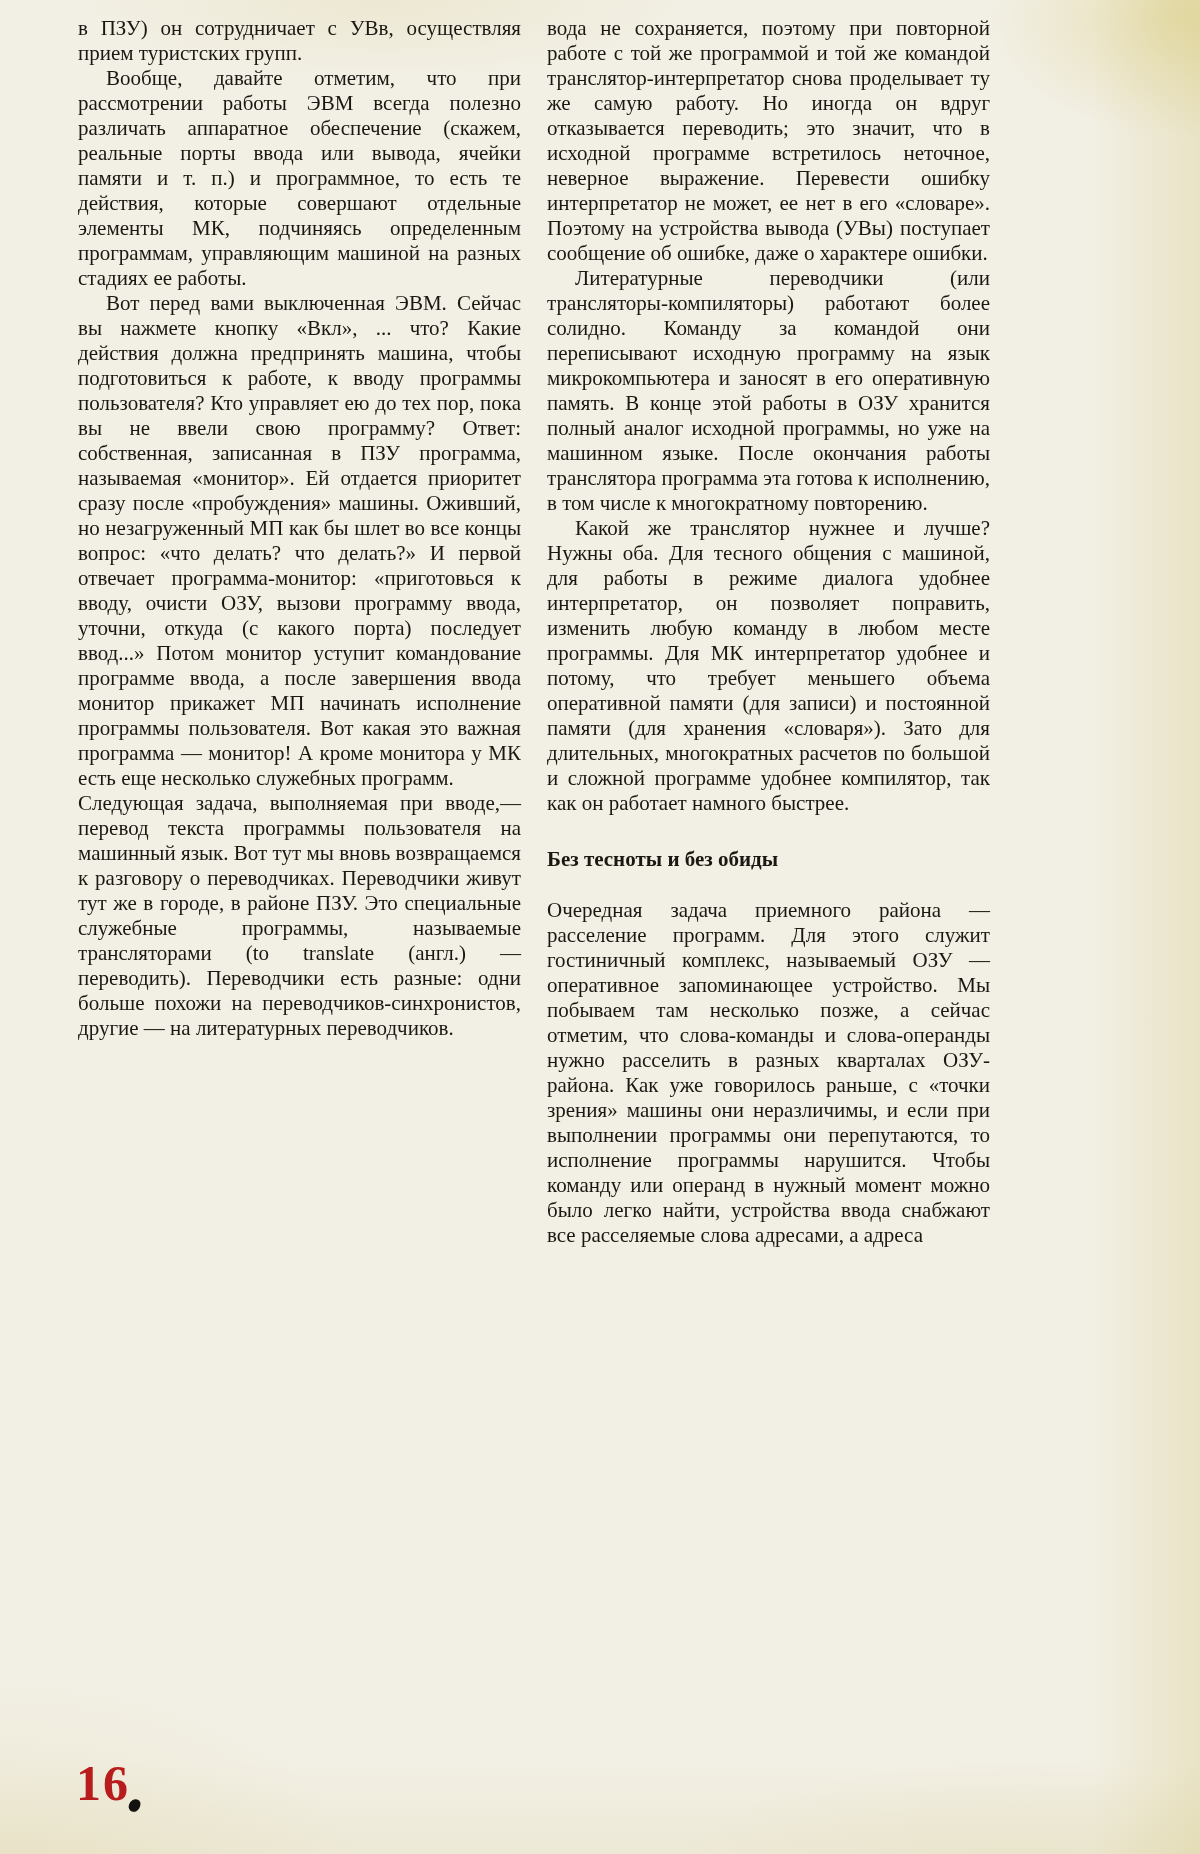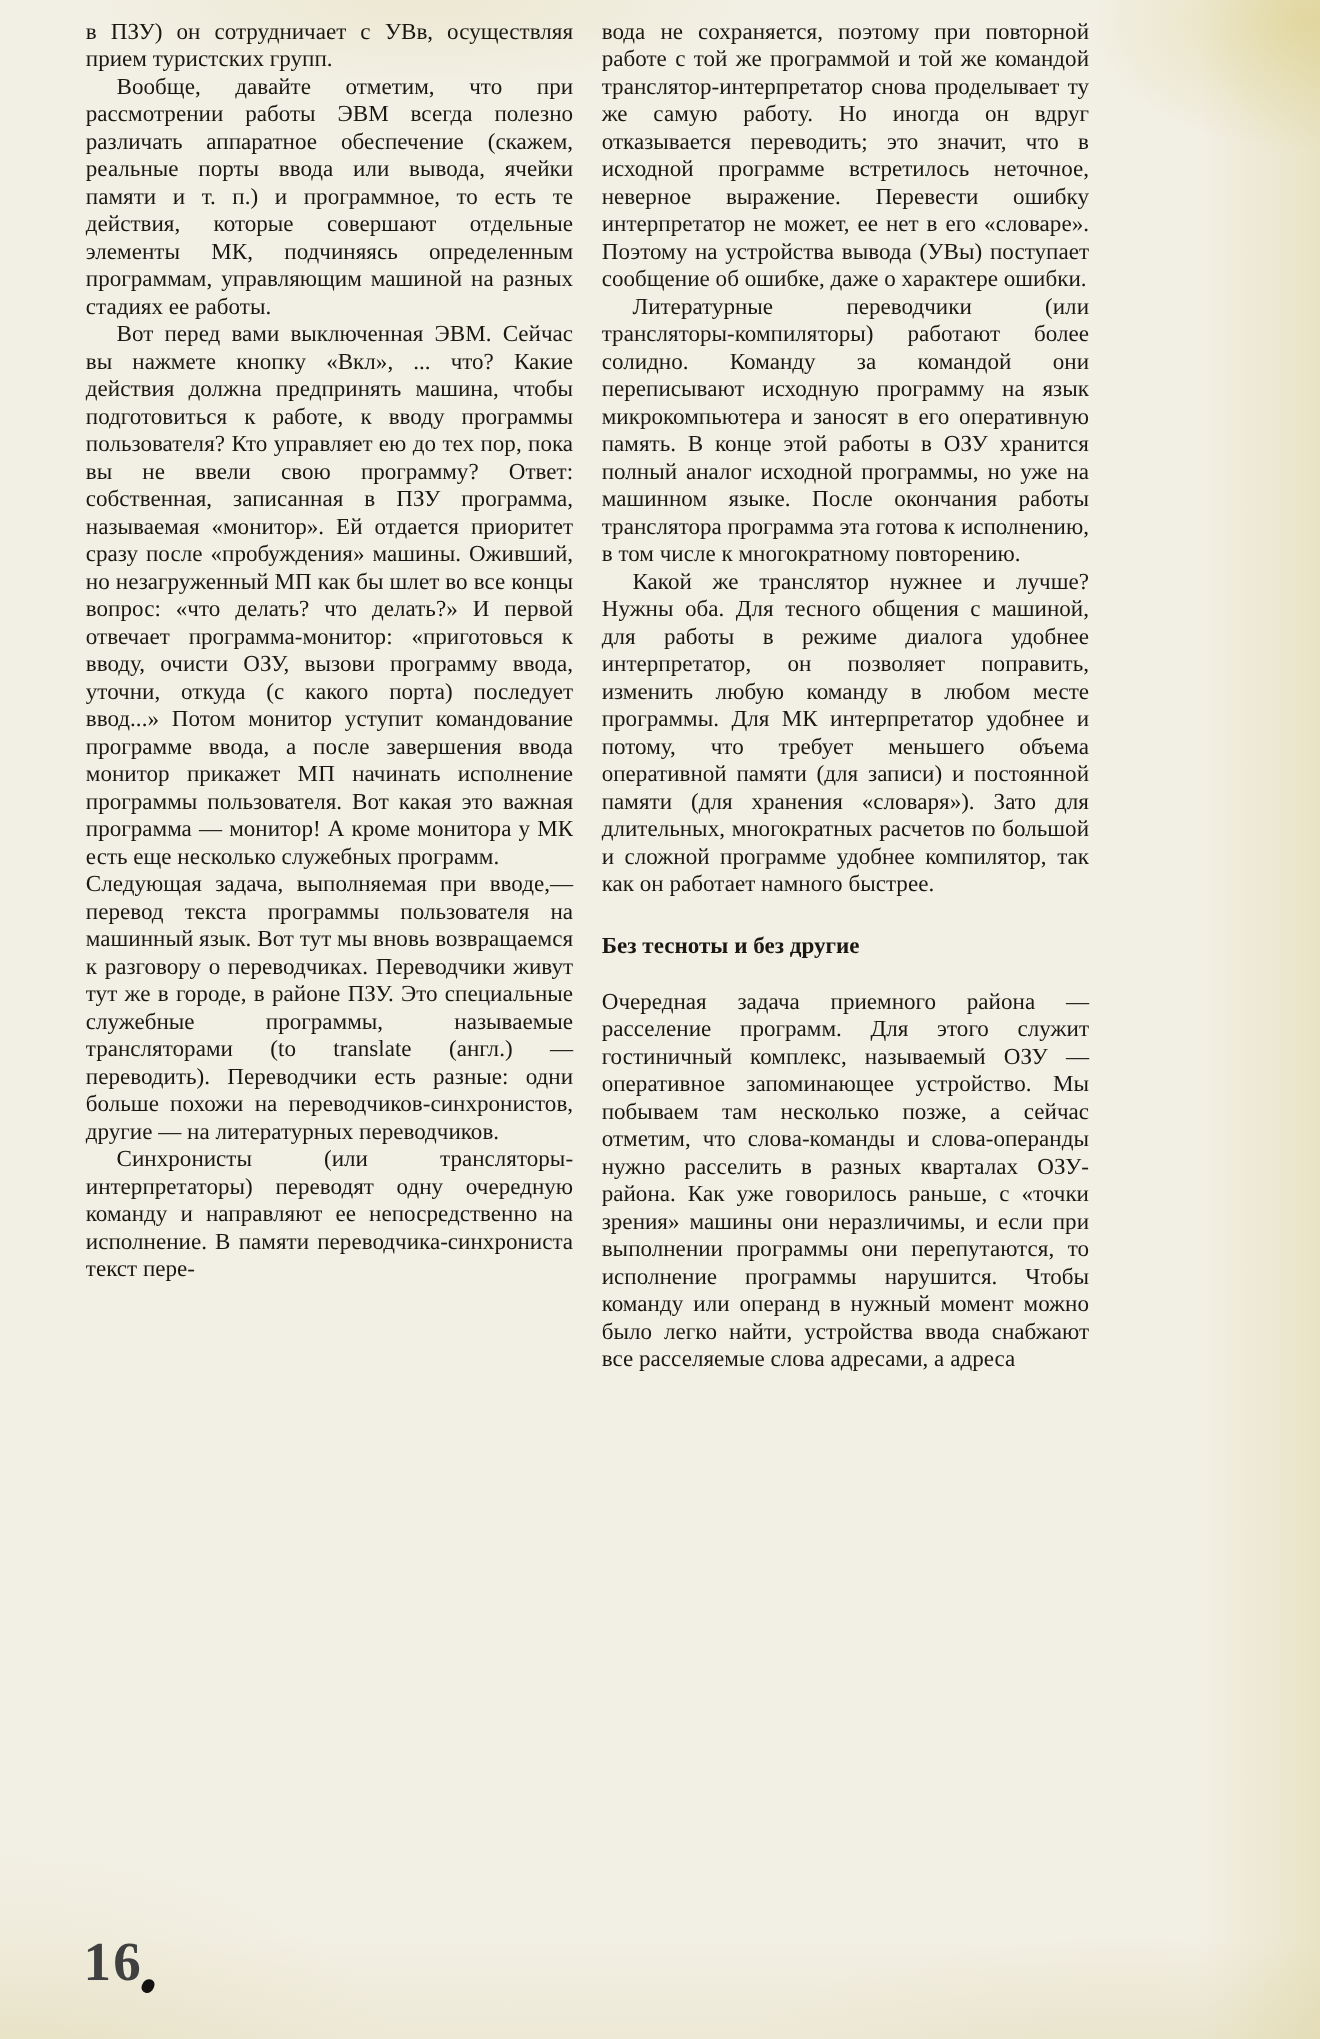--- a/index.html
+++ b/index.html
@@ -49,21 +49,21 @@
     text-align: left;
   }
   .page-number {
     position: absolute;
     left: 76px;
     top: 1758px;
     font-size: 50px;
     line-height: 1;
     font-weight: bold;
     letter-spacing: 2px;
-    color: #404040;
+    color: #b91c1c;
   }
   .ink-smudge {
     position: absolute;
     left: 129px;
     top: 1799px;
     width: 11px;
     height: 13px;
     background: #141210;
     border-radius: 60% 40% 55% 45%;
     transform: rotate(18deg);
@@ -75,28 +75,27 @@
 <div class="page">
   <div class="tint"></div>
 
   <div class="columns">
 
     <div class="col">
       <p class="flush">в ПЗУ) он сотрудничает с УВв, осуществляя прием туристских групп.</p>
       <p>Вообще, давайте отметим, что при рассмотрении работы ЭВМ всегда полезно различать аппаратное обеспечение (скажем, реальные порты ввода или вывода, ячейки памяти и т. п.) и программное, то есть те действия, которые совершают отдельные элементы МК, подчиняясь определенным программам, управляющим машиной на разных стадиях ее работы.</p>
       <p>Вот перед вами выключенная ЭВМ. Сейчас вы нажмете кнопку «Вкл», ... что? Какие действия должна предпринять машина, чтобы подготовиться к работе, к вводу программы пользователя? Кто управляет ею до тех пор, пока вы не ввели свою программу? Ответ: собственная, записанная в ПЗУ программа, называемая «монитор». Ей отдается приоритет сразу после «пробуждения» машины. Оживший, но незагруженный МП как бы шлет во все концы вопрос: «что делать? что делать?» И первой отвечает программа-монитор: «приготовься к вводу, очисти ОЗУ, вызови программу ввода, уточни, откуда (с какого порта) последует ввод...» Потом монитор уступит командование программе ввода, а после завершения ввода монитор прикажет МП начинать исполнение программы пользователя. Вот какая это важная программа — монитор! А кроме монитора у МК есть еще несколько служебных программ.</p>
       <p class="flush">Следующая задача, выполняемая при вводе,— перевод текста программы пользователя на машинный язык. Вот тут мы вновь возвращаемся к разговору о переводчиках. Переводчики живут тут же в городе, в районе ПЗУ. Это специальные служебные программы, называемые трансляторами (to translate (англ.) — переводить). Переводчики есть разные: одни больше похожи на переводчиков-синхронистов, другие — на литературных переводчиков.</p>
-      <p>Синхронисты (или трансляторы-интерпретаторы) переводят одну очередную команду и направляют ее непосредственно на исполнение. В памяти переводчика-синхрониста текст пере-</p>
     </div>
 
     <div class="col">
       <p class="flush">вода не сохраняется, поэтому при повторной работе с той же программой и той же командой транслятор-интерпретатор снова проделывает ту же самую работу. Но иногда он вдруг отказывается переводить; это значит, что в исходной программе встретилось неточное, неверное выражение. Перевести ошибку интерпретатор не может, ее нет в его «словаре». Поэтому на устройства вывода (УВы) поступает сообщение об ошибке, даже о характере ошибки.</p>
       <p>Литературные переводчики (или трансляторы-компиляторы) работают более солидно. Команду за командой они переписывают исходную программу на язык микрокомпьютера и заносят в его оперативную память. В конце этой работы в ОЗУ хранится полный аналог исходной программы, но уже на машинном языке. После окончания работы транслятора программа эта готова к исполнению, в том числе к многократному повторению.</p>
       <p>Какой же транслятор нужнее и лучше? Нужны оба. Для тесного общения с машиной, для работы в режиме диалога удобнее интерпретатор, он позволяет поправить, изменить любую команду в любом месте программы. Для МК интерпретатор удобнее и потому, что требует меньшего объема оперативной памяти (для записи) и постоянной памяти (для хранения «словаря»). Зато для длительных, многократных расчетов по большой и сложной программе удобнее компилятор, так как он работает намного быстрее.</p>
-      <h2 class="heading">Без тесноты и без другие</h2>
+      <h2 class="heading">Без тесноты и без обиды</h2>
       <p class="flush">Очередная задача приемного района — расселение программ. Для этого служит гостиничный комплекс, называемый ОЗУ — оперативное запоминающее устройство. Мы побываем там несколько позже, а сейчас отметим, что слова-команды и слова-операнды нужно расселить в разных кварталах ОЗУ-района. Как уже говорилось раньше, с «точки зрения» машины они неразличимы, и если при выполнении программы они перепутаются, то исполнение программы нарушится. Чтобы команду или операнд в нужный момент можно было легко найти, устройства ввода снабжают все расселяемые слова адресами, а адреса</p>
     </div>
 
   </div>
 
   <div class="page-number">16</div>
   <div class="ink-smudge"></div>
 </div>
 
 </body></html>

